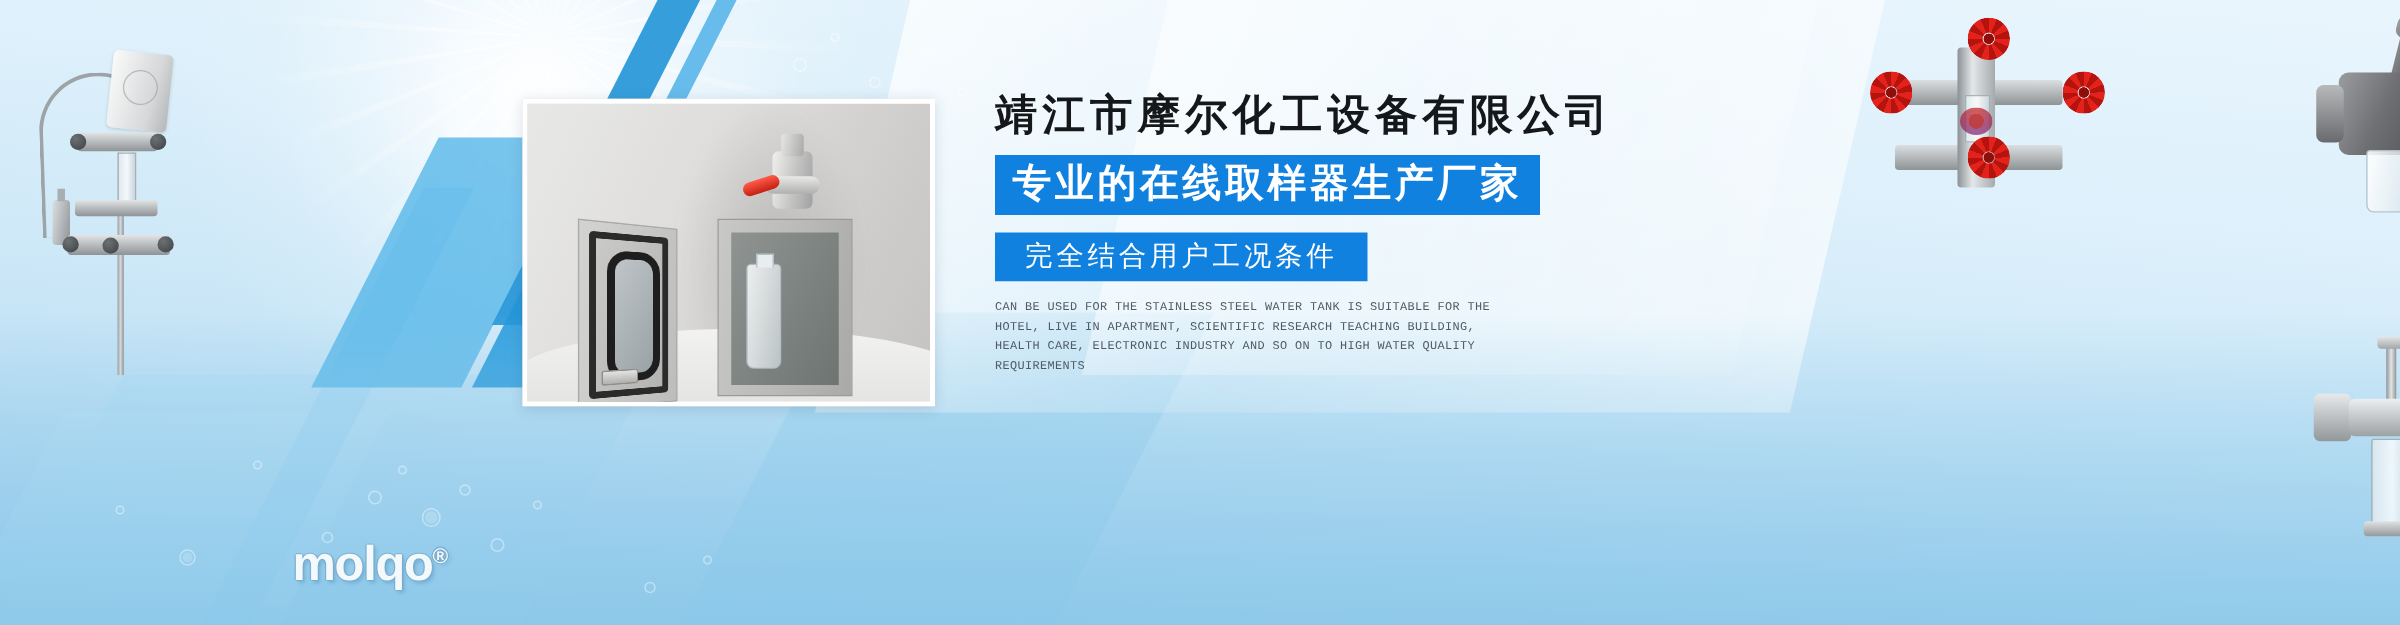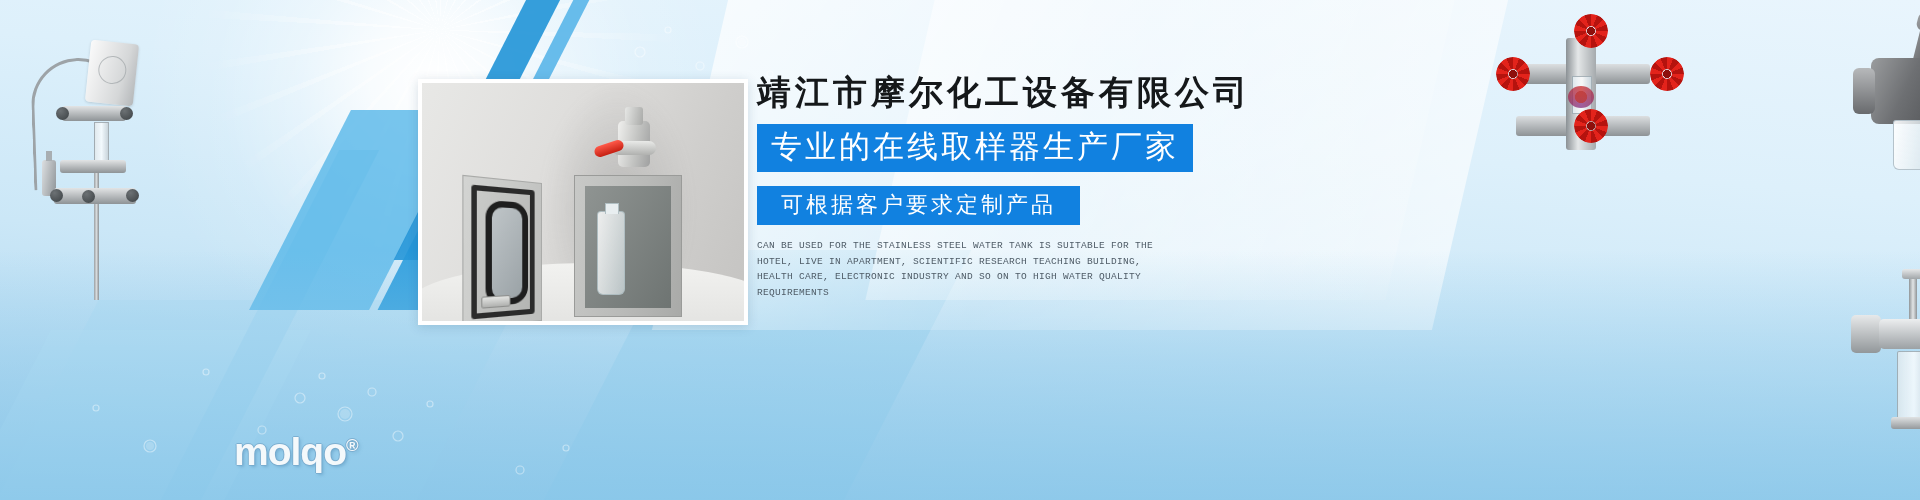--- a/index.html
+++ b/index.html
@@ -154,39 +154,39 @@
     border-radius:7px;
   }
   .pp-redhandle{
     position:absolute;left:-14px;top:36px;width:30px;height:11px;
     background:linear-gradient(180deg,#ff5a4a,#c51f12);
     border-radius:6px;
     transform:rotate(-18deg);
   }
 
   
-  .text-block{position:absolute;left:757px;top:74px;width:620px;}
+  .text-block{position:absolute;left:796px;top:74px;width:620px;}
 
   .company-name{
     font-family:"Liberation Serif",serif;
     font-weight:bold;
     font-size:34px;
     letter-spacing:4px;
     color:#15181a;
     line-height:1.1;
     margin:0 0 13px 0;
     white-space:nowrap;
   }
 
   .headline-bar{
     display:inline-block;
     background:#1181e0;
     color:#ffffff;
     font-size:31px;
-    font-weight:normal;
+    font-weight:bold;
     letter-spacing:3px;
     padding:7px 14px 8px 14px;
     line-height:1.05;
     white-space:nowrap;
   }
 
   .subline{
     margin:13px 0 0 2px;
     font-size:23px;
     color:#14181b;
@@ -433,21 +433,21 @@
       <div class="pp-redhandle"></div>
     </div>
   </div>
 
   <div class="text-block">
     <h1 class="company-name">靖江市摩尔化工设备有限公司</h1>
 
     <div class="headline-bar">专业的在线取样器生产厂家</div>
 
 
-    <div class="tagline-bar">可根据客户要求定制产品</div>
+    <div class="tagline-bar">完全结合用户工况条件</div>
 
     <p class="english-copy">CAN BE USED FOR THE STAINLESS STEEL WATER TANK IS SUITABLE FOR THE HOTEL, LIVE IN APARTMENT, SCIENTIFIC RESEARCH TEACHING BUILDING, HEALTH CARE, ELECTRONIC INDUSTRY AND SO ON TO HIGH WATER QUALITY REQUIREMENTS</p>
   </div>
 
   <div class="equip valve-tree">
     <div class="vt-arm va1"></div>
     <div class="vt-arm va2"></div>
     <div class="vt-arm va3"></div>
     <div class="vt-arm va4"></div>
     <div class="vt-col"></div>

